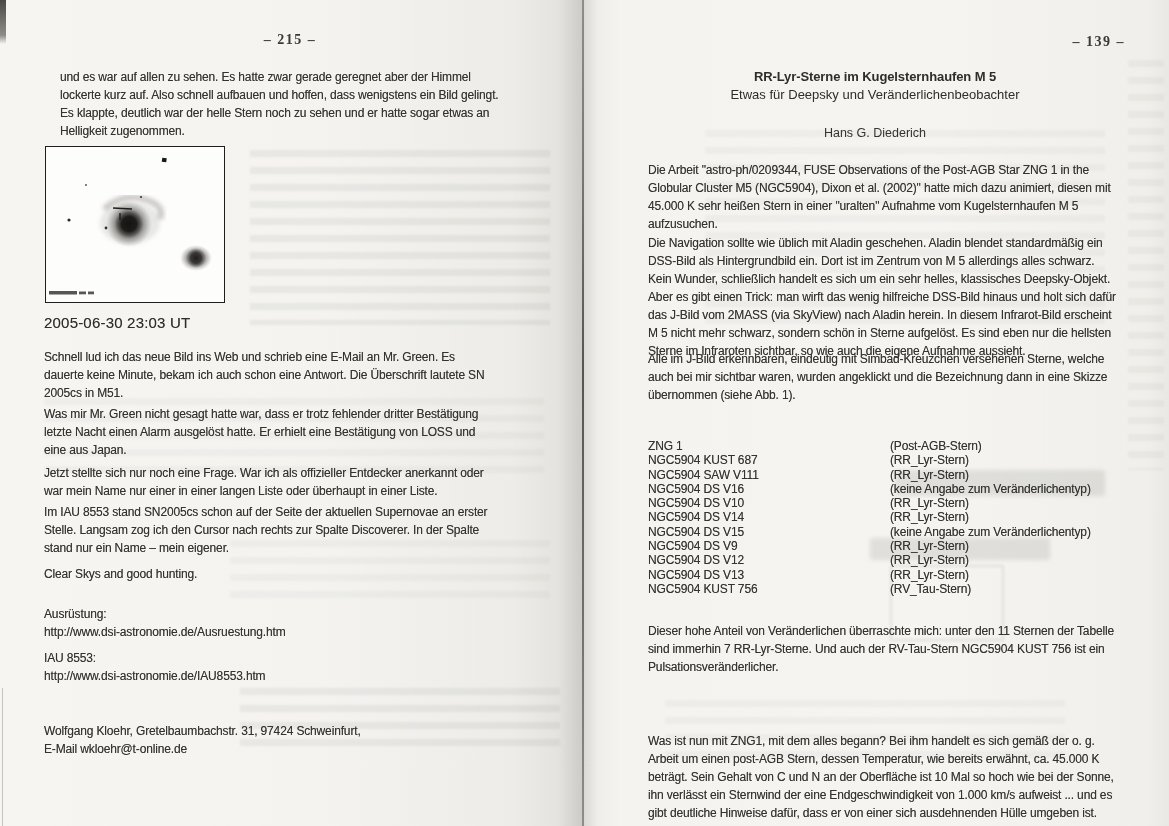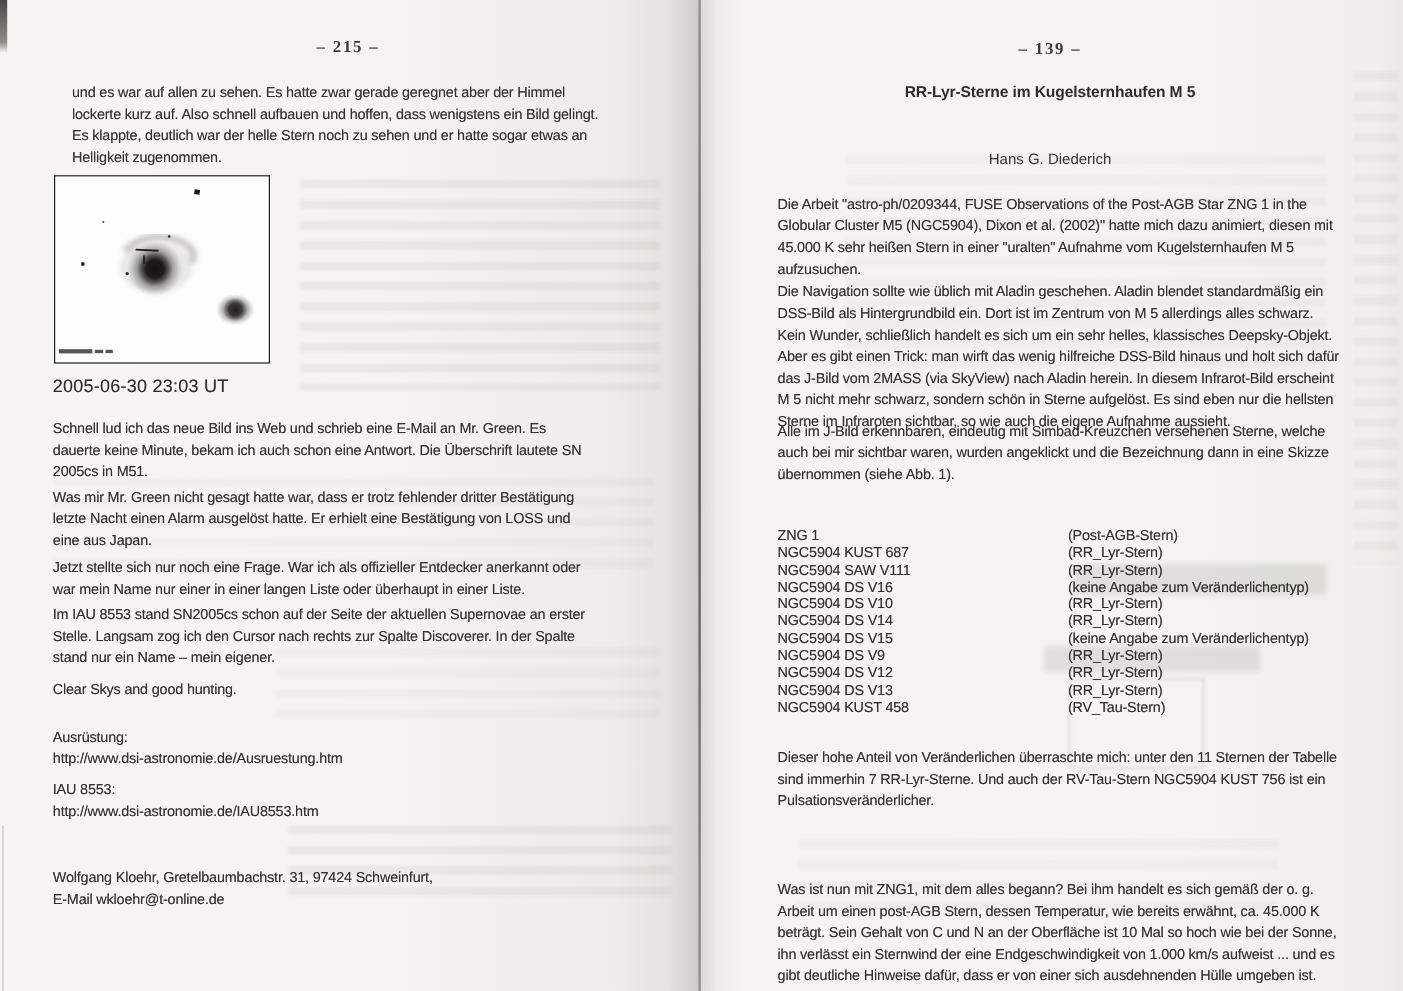--- a/index.html
+++ b/index.html
@@ -135,23 +135,23 @@
 
   <div class="page" id="page-right">
 
     <div class="ghost" style="left:543px;top:60px;width:36px;height:410px;opacity:0.7;"></div>
     <div class="ghost w" style="left:120px;top:130px;width:400px;height:200px;"></div>
     <div class="ghost-blob" style="left:310px;top:470px;width:210px;height:26px;"></div>
     <div class="ghost-blob" style="left:285px;top:538px;width:180px;height:22px;"></div>
     <div class="ghost-frame" style="left:305px;top:565px;width:110px;height:72px;"></div>
     <div class="ghost w" style="left:80px;top:700px;width:400px;height:60px;"></div>
 
-    <div class="pagenum" style="top:34px;">–  139  –</div>
+    <div class="pagenum" style="top:34px;text-align:right;">–  139  –</div>
 
-    <div class="headline" style="top:68px;"><span class="t">RR-Lyr-Sterne im Kugelsternhaufen M 5</span><br></div>
+    <div class="headline" style="top:68px;"><span class="t">RR-Lyr-Sterne im Kugelsternhaufen M 5</span><br><span>Etwas für Deepsky und Veränderlichenbeobachter</span></div>
 
     <div class="author" style="top:126px;">Hans G. Diederich</div>
 
     <div class="para" style="left:63px;top:161px;">Die Arbeit "astro-ph/0209344, FUSE Observations of the Post-AGB Star ZNG 1 in the
 Globular Cluster M5 (NGC5904), Dixon et al. (2002)" hatte mich dazu animiert, diesen mit
 45.000 K sehr heißen Stern in einer "uralten" Aufnahme vom Kugelsternhaufen M 5
 aufzusuchen.</div>
     <div class="para" style="left:63px;top:234px;">Die Navigation sollte wie üblich mit Aladin geschehen. Aladin blendet standardmäßig ein
 DSS-Bild als Hintergrundbild ein. Dort ist im Zentrum von M 5 allerdings alles schwarz.
 Kein Wunder, schließlich handelt es sich um ein sehr helles, klassisches Deepsky-Objekt.
@@ -167,21 +167,21 @@
       <div class="trow"><span class="tname">ZNG 1</span><span>(Post-AGB-Stern)</span></div>
       <div class="trow"><span class="tname">NGC5904 KUST 687</span><span>(RR_Lyr-Stern)</span></div>
       <div class="trow"><span class="tname">NGC5904 SAW V111</span><span>(RR_Lyr-Stern)</span></div>
       <div class="trow"><span class="tname">NGC5904 DS V16</span><span>(keine Angabe zum Veränderlichentyp)</span></div>
       <div class="trow"><span class="tname">NGC5904 DS V10</span><span>(RR_Lyr-Stern)</span></div>
       <div class="trow"><span class="tname">NGC5904 DS V14</span><span>(RR_Lyr-Stern)</span></div>
       <div class="trow"><span class="tname">NGC5904 DS V15</span><span>(keine Angabe zum Veränderlichentyp)</span></div>
       <div class="trow"><span class="tname">NGC5904 DS V9</span><span>(RR_Lyr-Stern)</span></div>
       <div class="trow"><span class="tname">NGC5904 DS V12</span><span>(RR_Lyr-Stern)</span></div>
       <div class="trow"><span class="tname">NGC5904 DS V13</span><span>(RR_Lyr-Stern)</span></div>
-      <div class="trow"><span class="tname">NGC5904 KUST 458</span><span>(RV_Tau-Stern)</span></div>
+      <div class="trow"><span class="tname">NGC5904 KUST 756</span><span>(RV_Tau-Stern)</span></div>
     </div>
 
     <div class="para" style="left:63px;top:622px;">Dieser hohe Anteil von Veränderlichen überraschte mich: unter den 11 Sternen der Tabelle
 sind immerhin 7 RR-Lyr-Sterne. Und auch der RV-Tau-Stern NGC5904 KUST 756 ist ein
 Pulsationsveränderlicher.</div>
     <div class="para" style="left:63px;top:684px;margin-top:48px;">Was ist nun mit ZNG1, mit dem alles begann? Bei ihm handelt es sich gemäß der o. g.
 Arbeit um einen post-AGB Stern, dessen Temperatur, wie bereits erwähnt, ca. 45.000 K
 beträgt. Sein Gehalt von C und N an der Oberfläche ist 10 Mal so hoch wie bei der Sonne,
 ihn verlässt ein Sternwind der eine Endgeschwindigkeit von 1.000 km/s aufweist ... und es
 gibt deutliche Hinweise dafür, dass er von einer sich ausdehnenden Hülle umgeben ist.</div>

